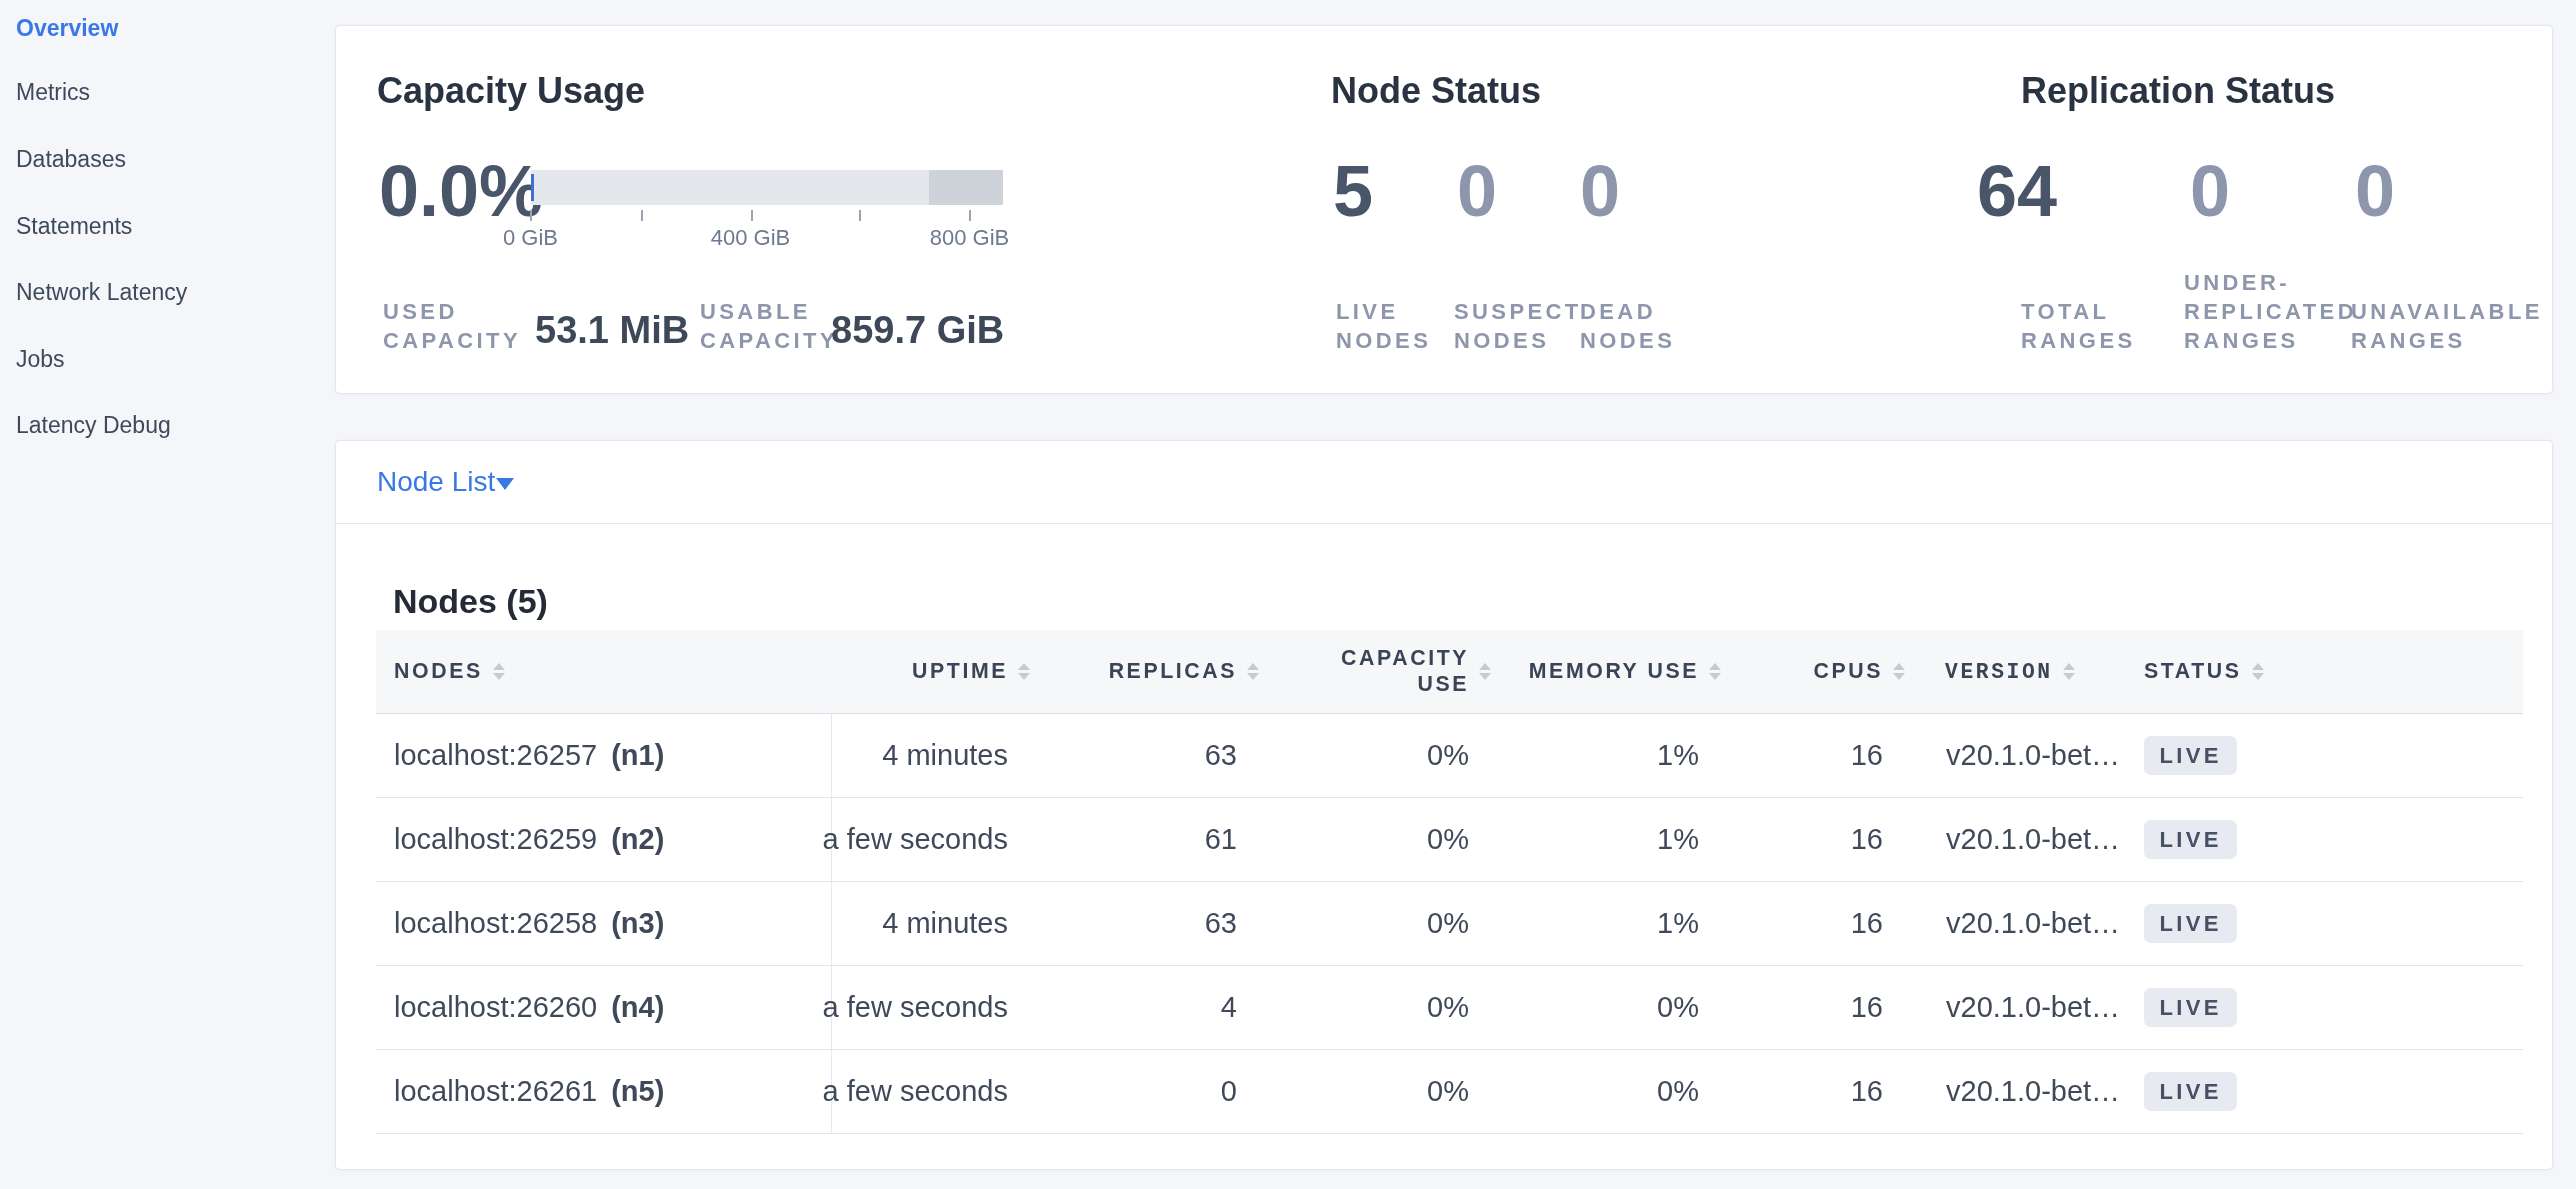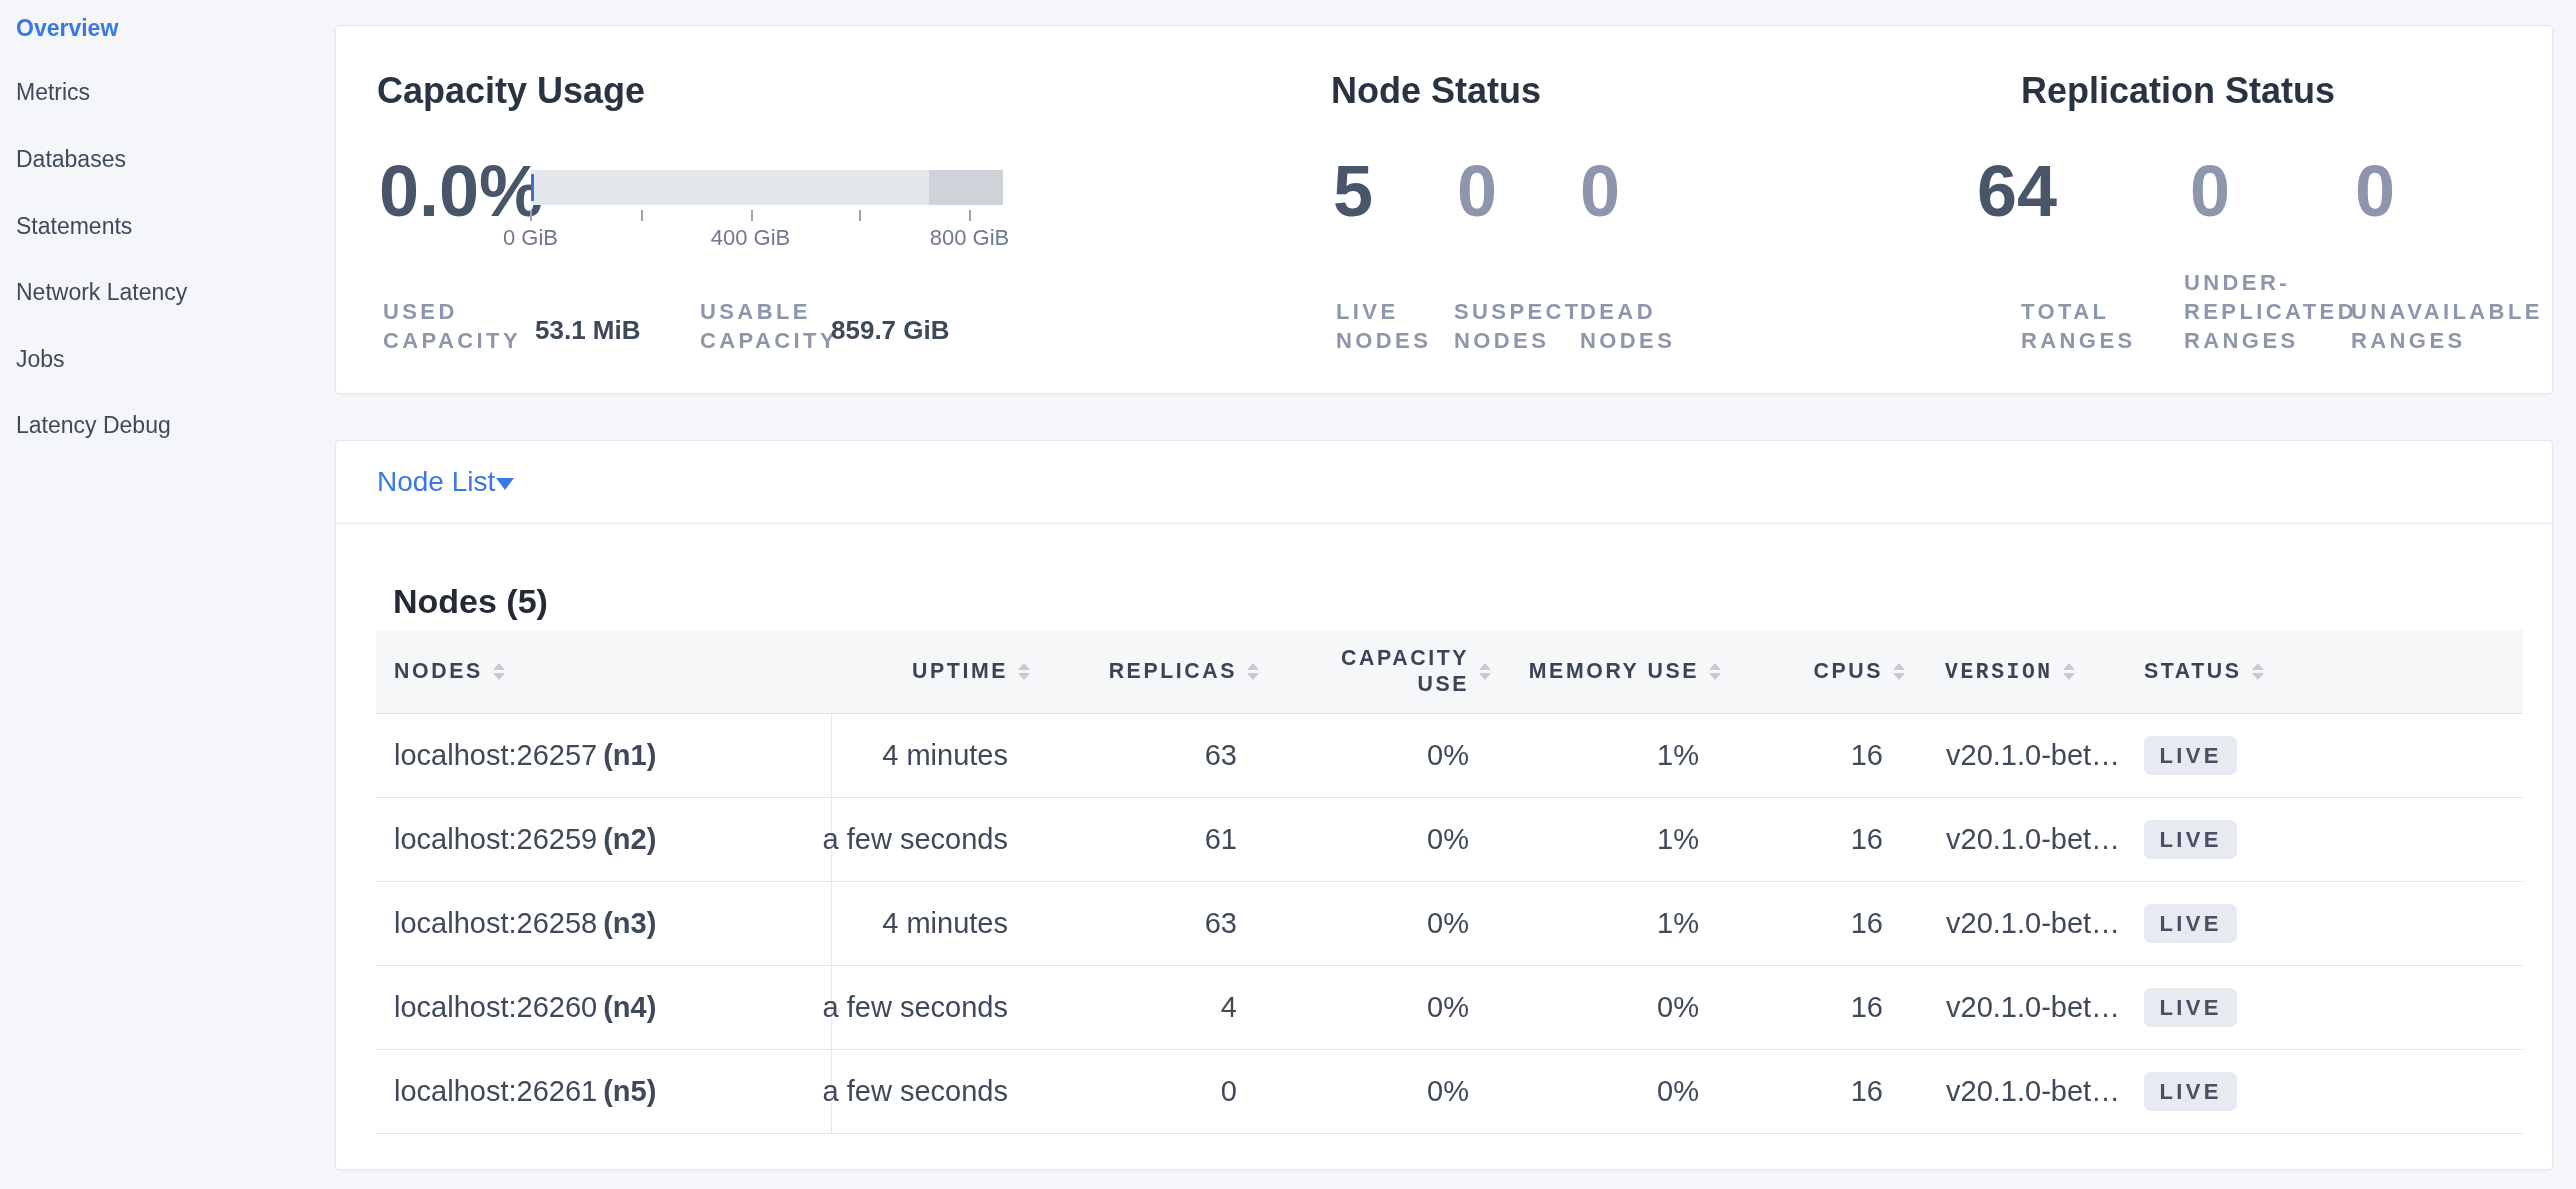--- a/index.html
+++ b/index.html
@@ -34,21 +34,21 @@
   .big-num{
     position:absolute;font-size:72px;font-weight:600;color:#49566a;
     line-height:72px;white-space:nowrap;
   }
   .big-num.muted{color:#8d96ad;font-weight:600;}
   .stat-label{
     position:absolute;font-size:22px;line-height:29px;letter-spacing:3.4px;
     color:#8d96aa;white-space:pre-line;font-weight:bold;
   }
   .stat-value{
-    position:absolute;font-size:26px;font-weight:600;color:#3d4859;
+    position:absolute;font-size:38px;font-weight:600;color:#3d4859;
     line-height:41px;white-space:nowrap;
   }
   
   .cap-bar{
     position:absolute;left:195px;top:144px;width:472px;height:35px;
     background:#e4e7ec;overflow:hidden;
   }
   .cap-bar-dark{position:absolute;right:0;top:0;width:74px;height:35px;background:#ced3da;}
   .cap-bar-used{position:absolute;left:0;top:4.3px;width:3.4px;height:26.4px;background:#3e6fd9;}
   .axis-tick{position:absolute;top:184px;width:1.7px;height:11px;background:#9aa3b3;}
@@ -91,21 +91,21 @@
   .th-nodes{padding-left:18px;}
   .th-version{padding-left:38px;font-family:Liberation Mono, monospace;}
   .th-status{padding-left:37px;}
   .sort{display:inline-flex;flex-direction:column;gap:3.4px;cursor:pointer;}
   .sort i{display:block;width:0;height:0;border-left:6.8px solid transparent;border-right:6.8px solid transparent;}
   .sort .up{border-bottom:7.7px solid #c6cad3;}
   .sort .dn{border-top:7.7px solid #c6cad3;}
   .trow{height:84px;border-bottom:1.7px solid #e1e5eb;background:#fff;}
   .td{
     display:flex;align-items:center;height:100%;font-size:29px;color:#3f4959;
-    box-sizing:border-box;white-space:nowrap;
+    box-sizing:border-box;white-space:nowrap;gap:8px;
   }
   .td.right{justify-content:flex-end;padding-right:24px;text-align:center;}
   .td-nodes{padding-left:18px;border-right:1.7px solid #e5e8ed;}
   .td-nodes b{font-weight:700;margin-left:6px;}
   .td-version{padding-left:39px;}
   .td-status{padding-left:37px;}
   .badge{
     display:inline-block;background:#e7eaf1;color:#475064;border-radius:6.8px;
     padding:6.8px 15.4px;font-size:22px;font-weight:700;letter-spacing:3.4px;line-height:25.6px;
   }

